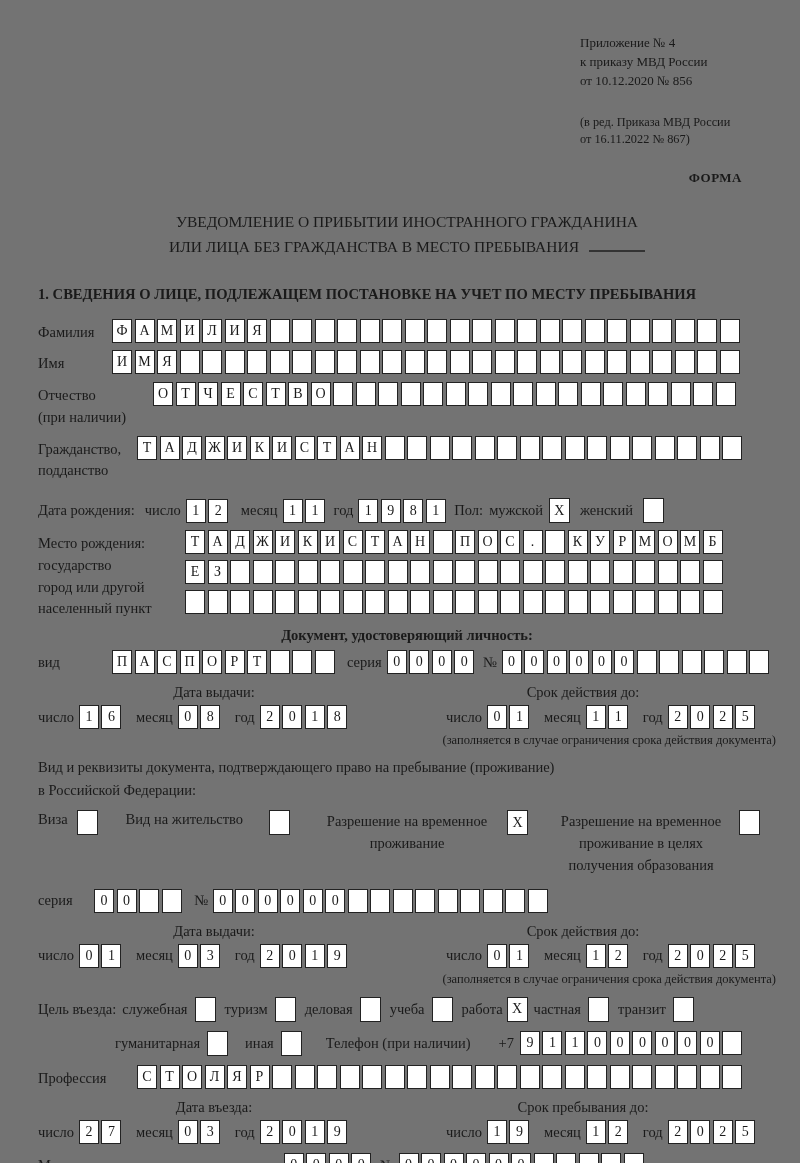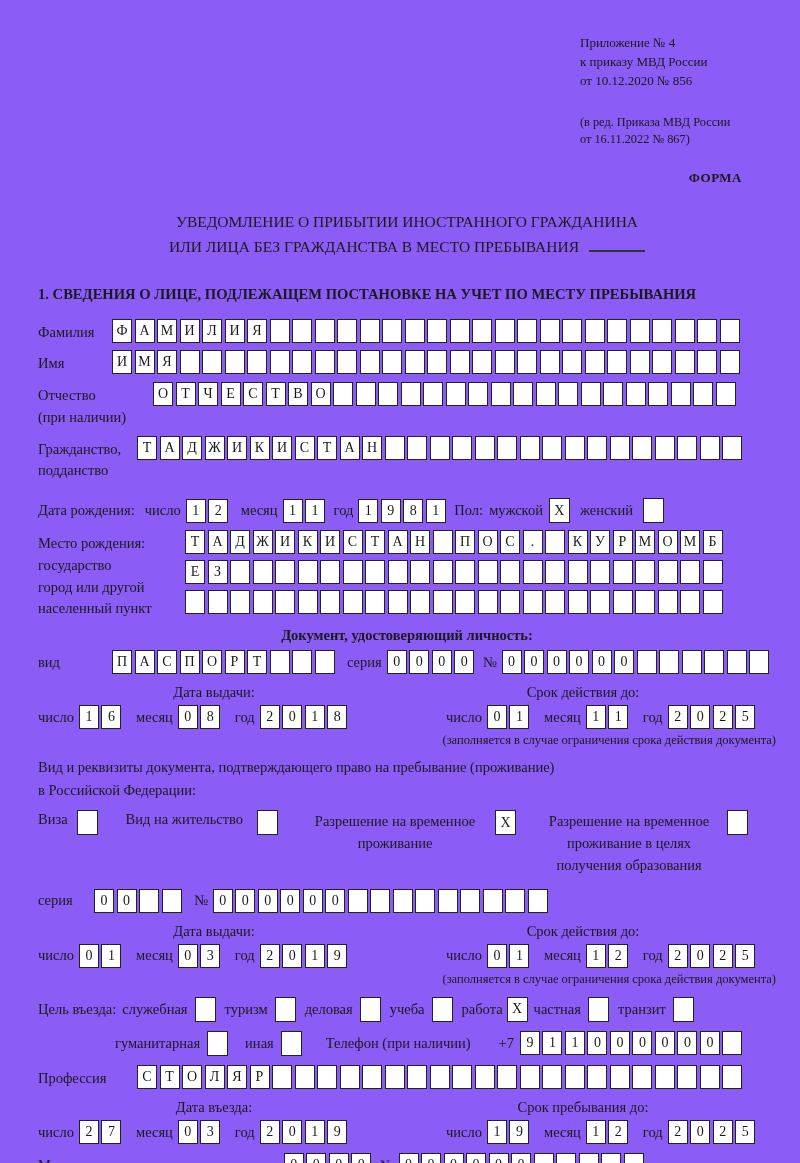--- a/index.html
+++ b/index.html
@@ -1,18 +1,18 @@
 <!DOCTYPE html>
 <html><head>
 <meta charset="utf-8">
 <style>
   html,body{margin:0;padding:0;background:#fff;}
   .page{
     width:800px;height:1163px;box-sizing:border-box;overflow:hidden;
-    background:#8b5cf6;color:#1a1a1a;
+    background:#737373;color:#1a1a1a;
     font-family:"Liberation Serif","DejaVu Serif",serif;
     font-size:14.5px;
     padding:34px 24px 10px 38px;position:relative;
   }
   
   .annex{margin-left:auto;width:196px;font-size:13px;line-height:1.45;}
   .annex .ed{font-size:12.3px;margin-top:23px;line-height:1.4;}
   .forma{text-align:right;font-weight:bold;font-size:13px;margin:22px 34px 0 0;letter-spacing:.5px;}
   .title{text-align:center;font-weight:normal;font-size:15.5px;line-height:1.6;margin-top:24px;}
   .blank{display:inline-block;width:56px;border-bottom:2px solid #333;height:.95em;margin-left:10px;}
@@ -425,21 +425,21 @@
     <div>Вид и реквизиты документа, подтверждающего право на пребывание (проживание)</div>
     <div>в Российской Федерации:</div>
   </div>
 
   <div class="optrow">
     <div class="opt" style="margin-right:28px;">
       <span class="olbl">Виза</span>
       <span class="cbox"></span>
     </div>
     <div class="opt" style="margin-right:26px;">
-      <span class="olbl" style="margin-right:14px;">Вид на жительство</span>
+      <span class="olbl" style="margin-right:26px;">Вид на жительство</span>
       <span class="cbox"></span>
     </div>
     <div class="opt" style="margin-right:24px;">
       <span class="olbl center" style="width:182px;">Разрешение на временное проживание</span>
       <span class="cbox">X</span>
     </div>
     <div class="opt">
       <span class="olbl center" style="width:178px;">Разрешение на временное проживание в целях получения образования</span>
       <span class="cbox"></span>
     </div>

